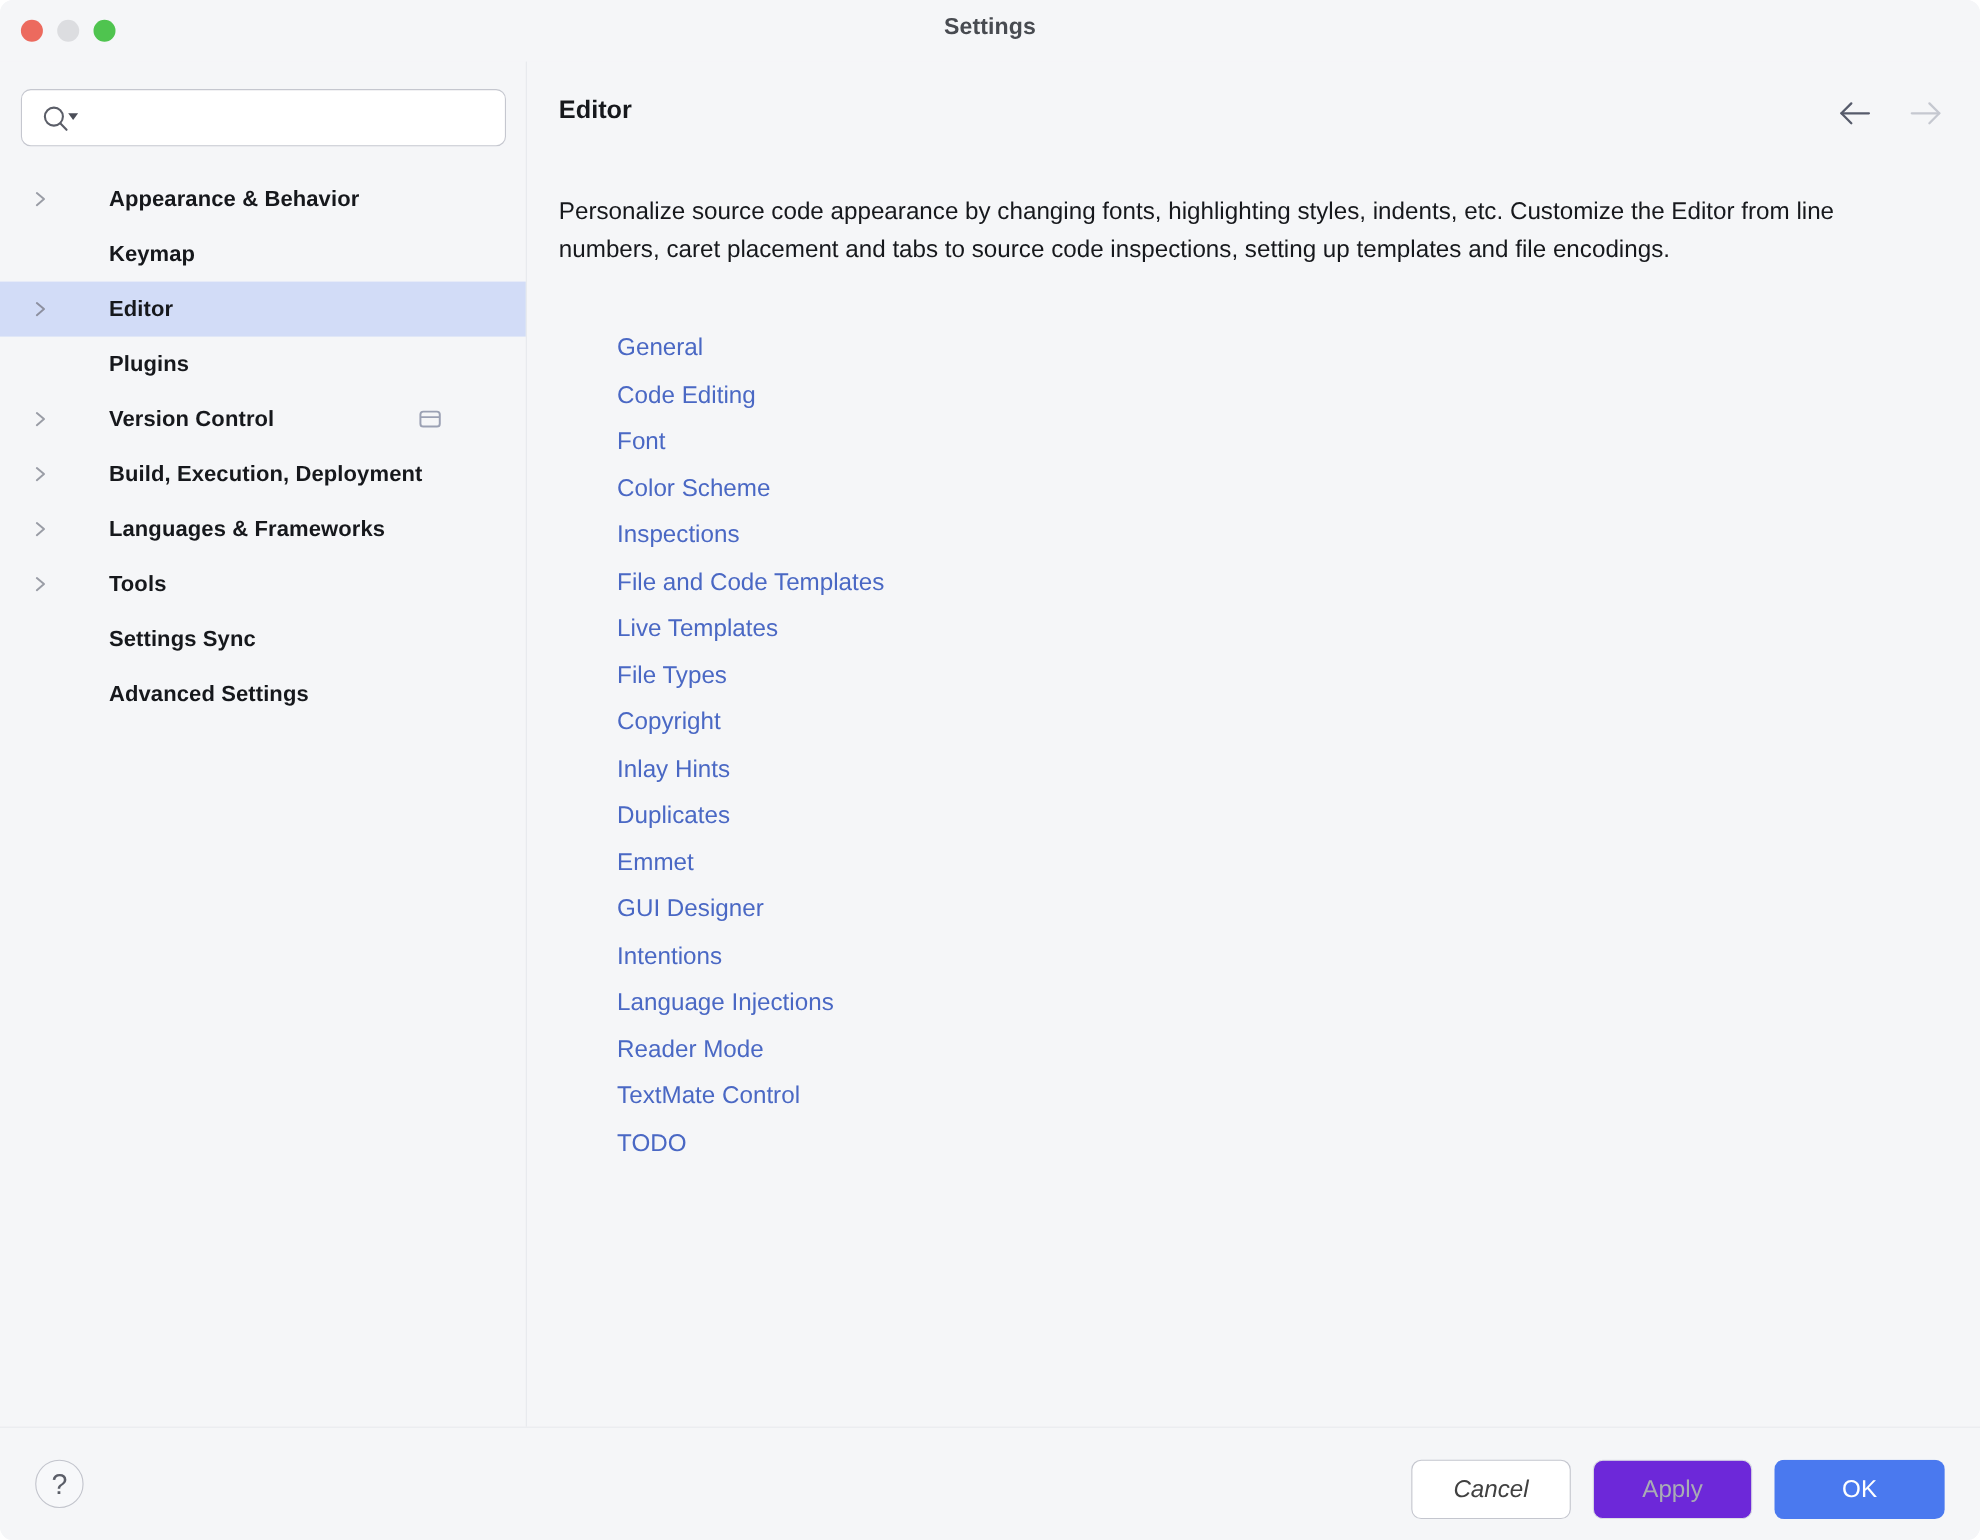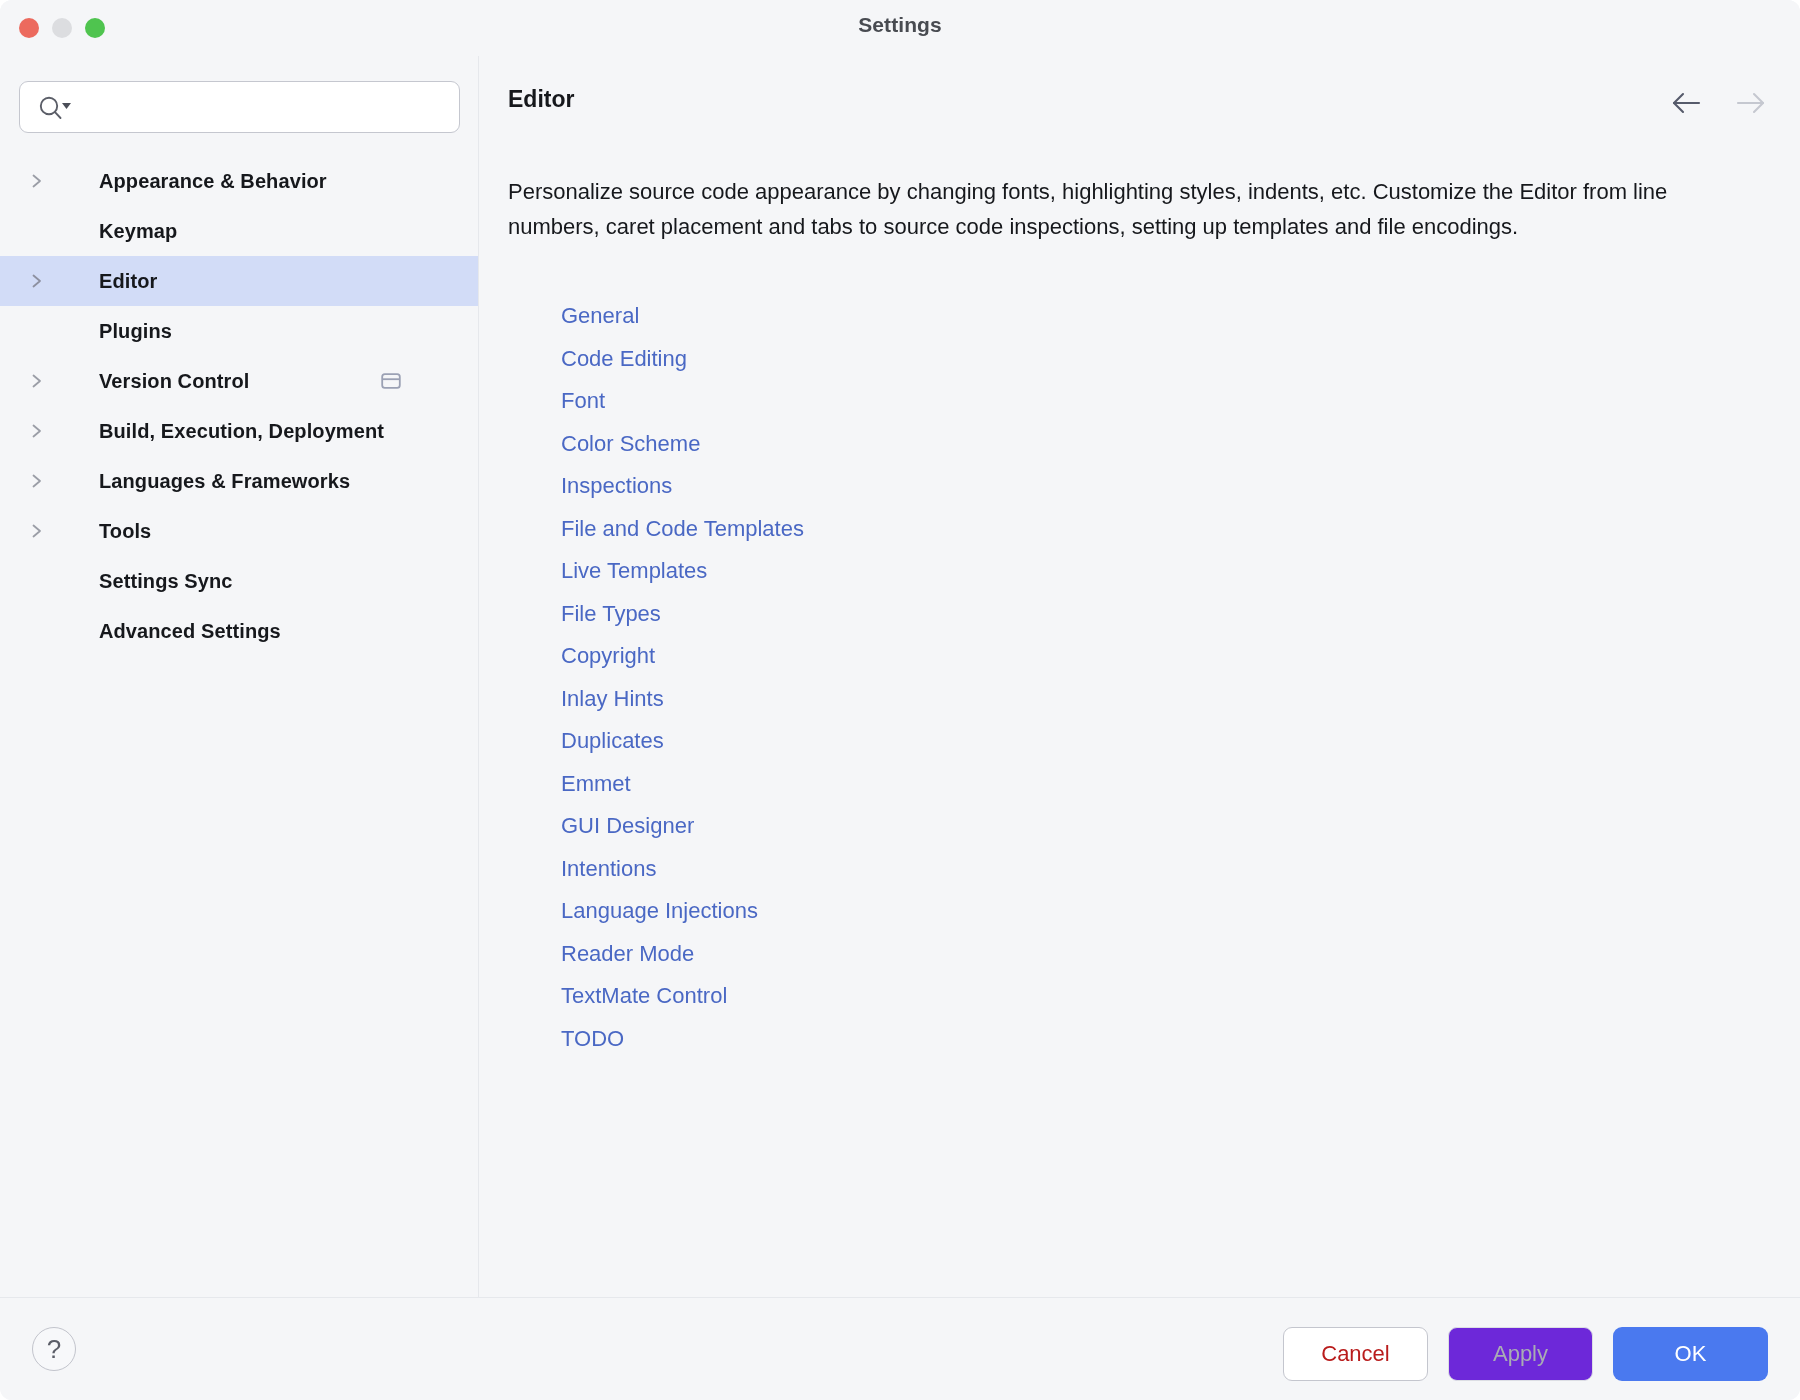--- a/index.html
+++ b/index.html
@@ -274,21 +274,22 @@
     font-size: 22px;
     display: flex;
     align-items: center;
     justify-content: center;
     cursor: default;
     border: 1px solid transparent;
   }
   .btn.cancel {
     background: #ffffff;
     border-color: #c4c6ce;
-    color: #b91c1c;
+    color: #404040;
+    font-style: italic;
   }
   .btn.apply {
     background: #6d28d9;
     border-color: #dcdee4;
     color: #a9acb4;
   }
   .btn.ok {
     background: #4a79ef;
     color: #ffffff;
     min-width: 155px;

